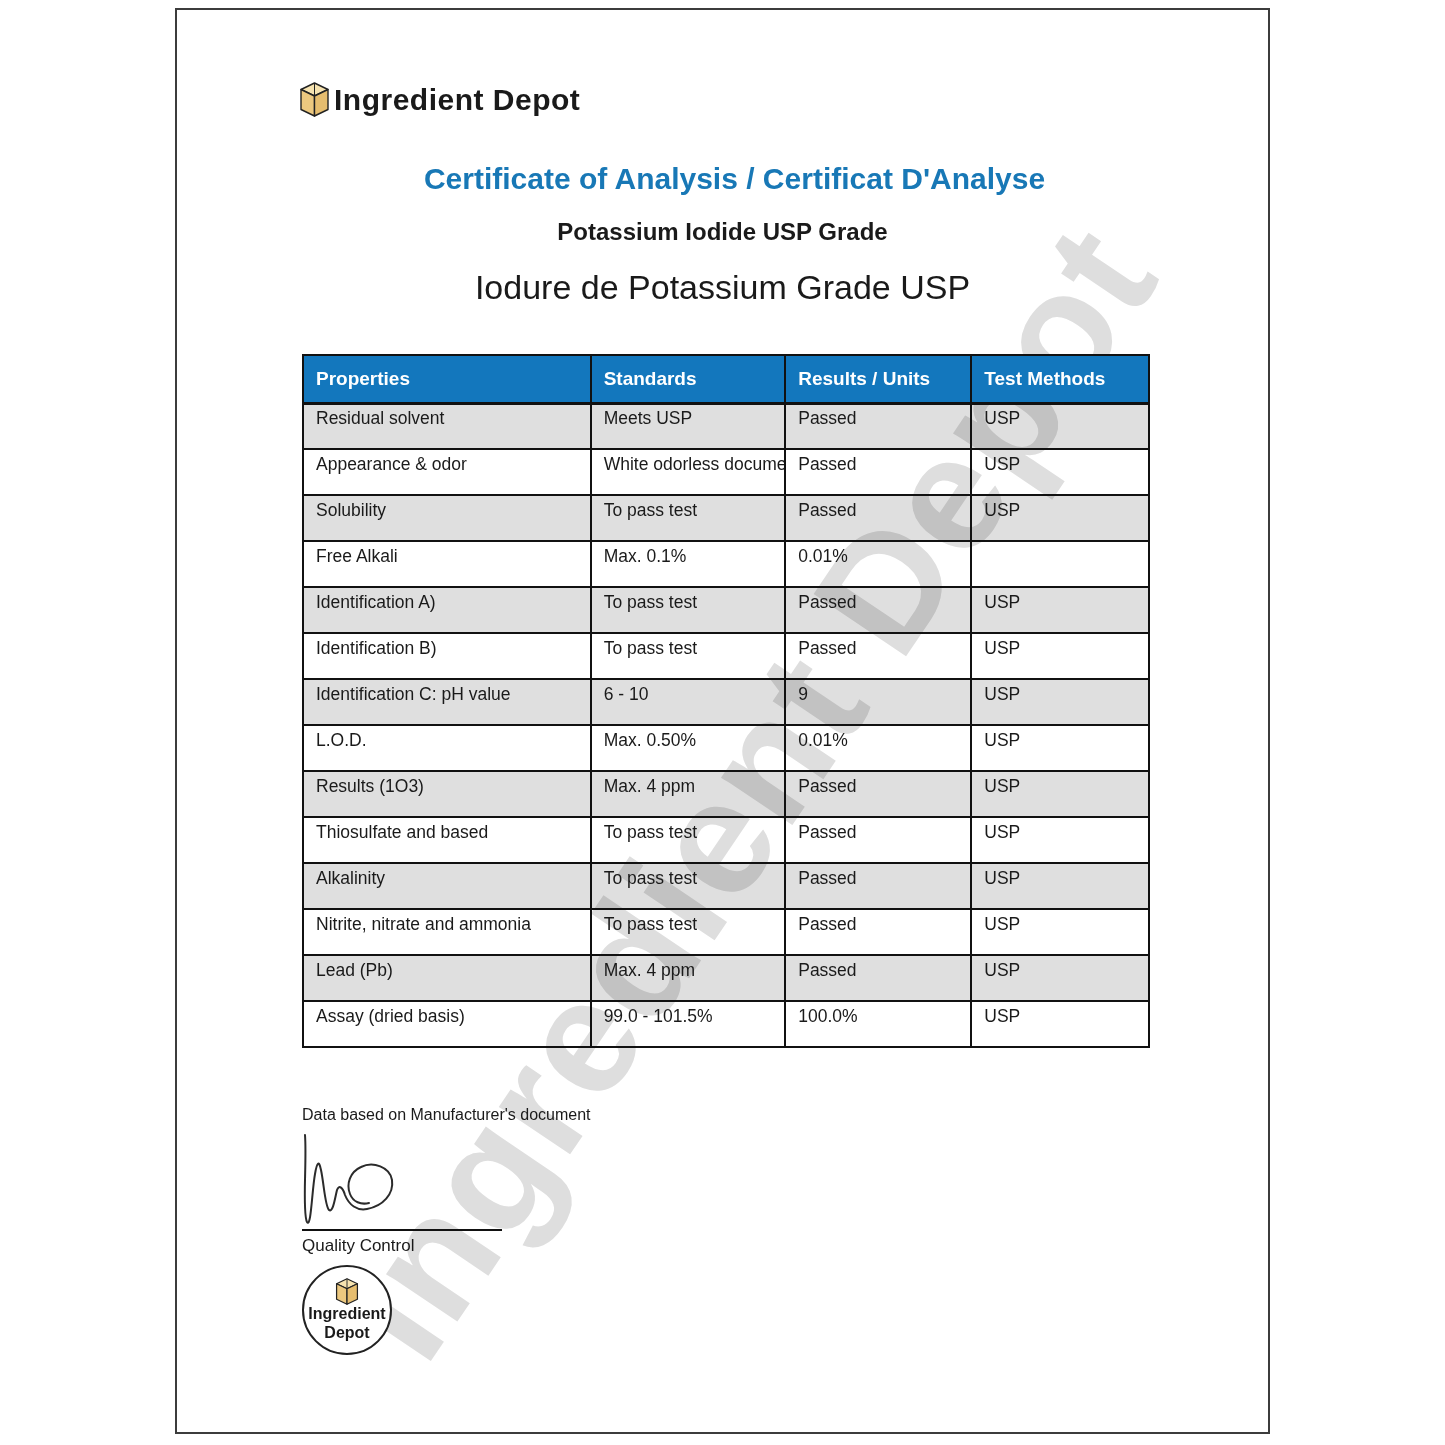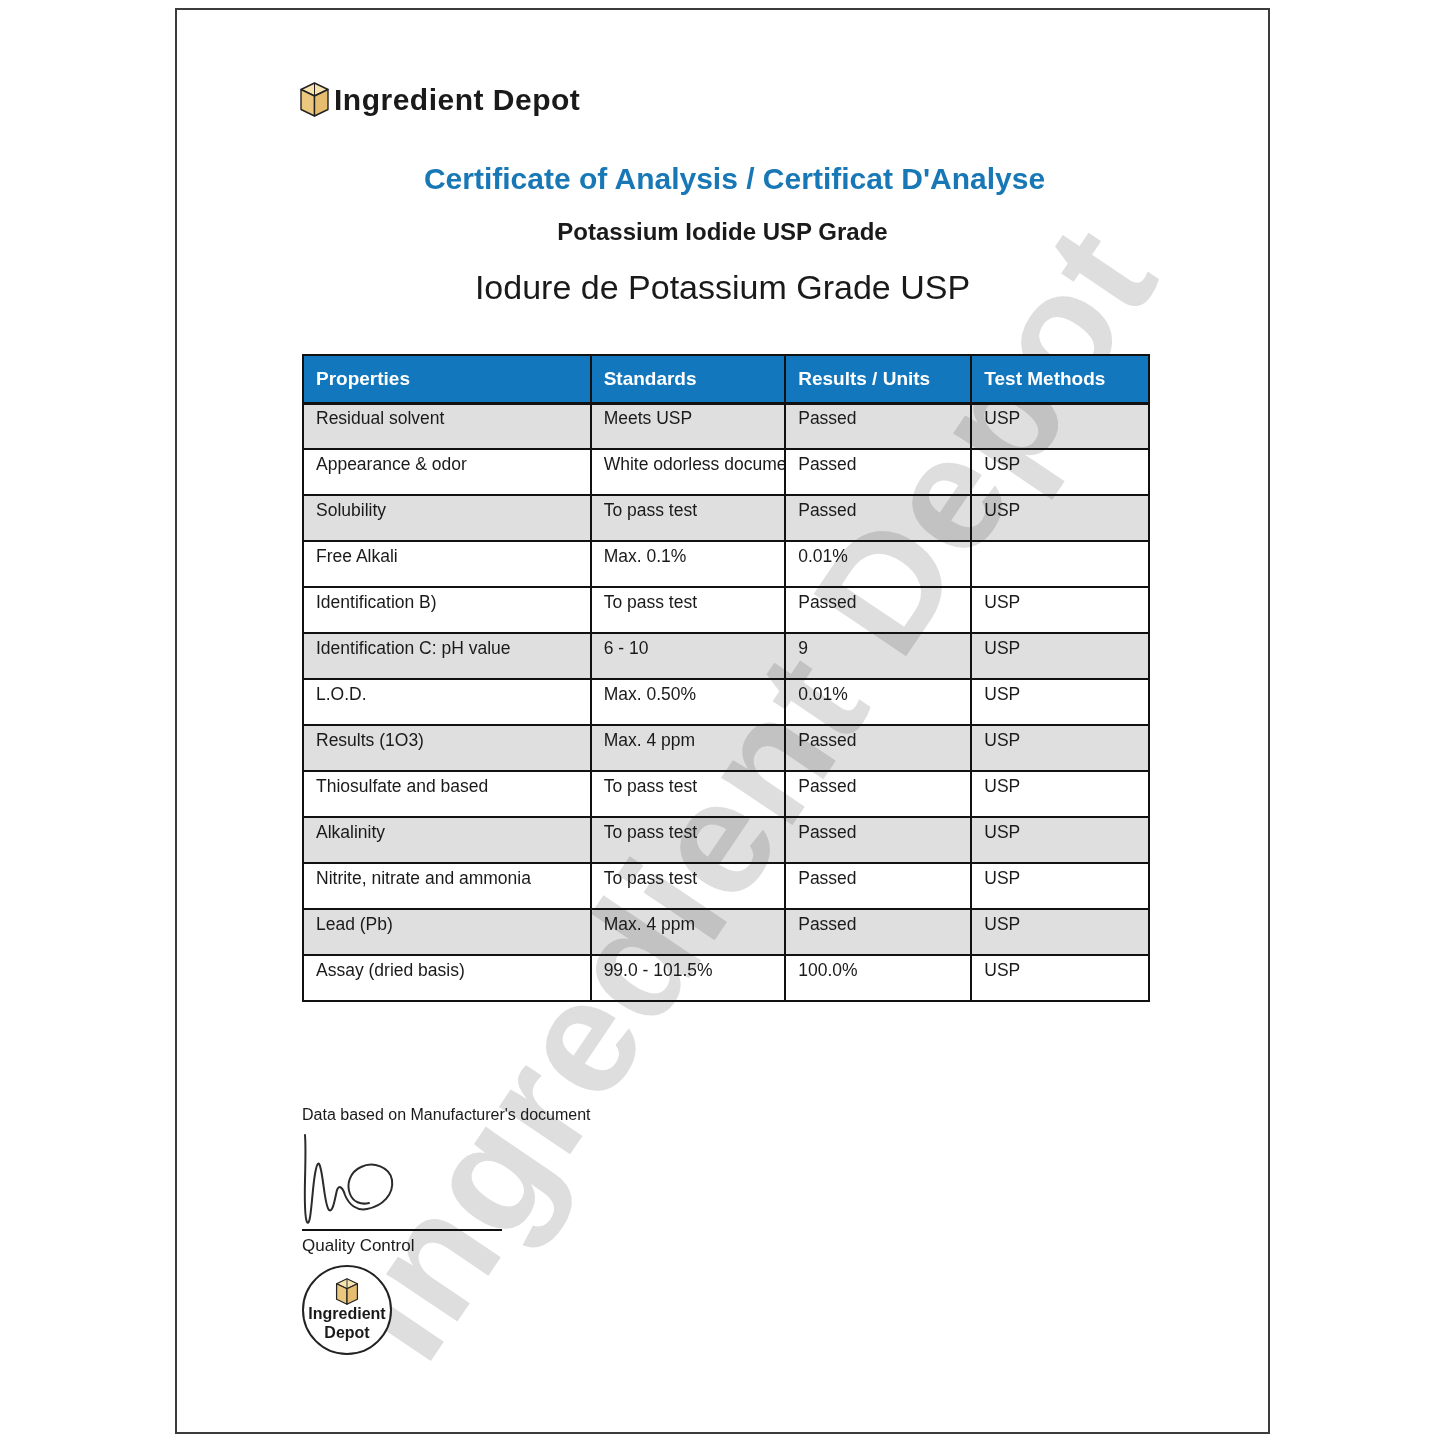--- a/index.html
+++ b/index.html
@@ -133,20 +133,26 @@
             <td>To pass test</td>
             <td>Passed</td>
             <td>USP</td>
           </tr>
           <tr>
             <td>Free Alkali</td>
             <td>Max. 0.1%</td>
             <td>0.01%</td>
             <td></td>
           </tr>
+          <tr class="gray">
+            <td>Identification A)</td>
+            <td>To pass test</td>
+            <td>Passed</td>
+            <td>USP</td>
+          </tr>
           <tr>
             <td>Identification B)</td>
             <td>To pass test</td>
             <td>Passed</td>
             <td>USP</td>
           </tr>
           <tr class="gray">
             <td>Identification C: pH value</td>
             <td>6 - 10</td>
             <td>9</td>

